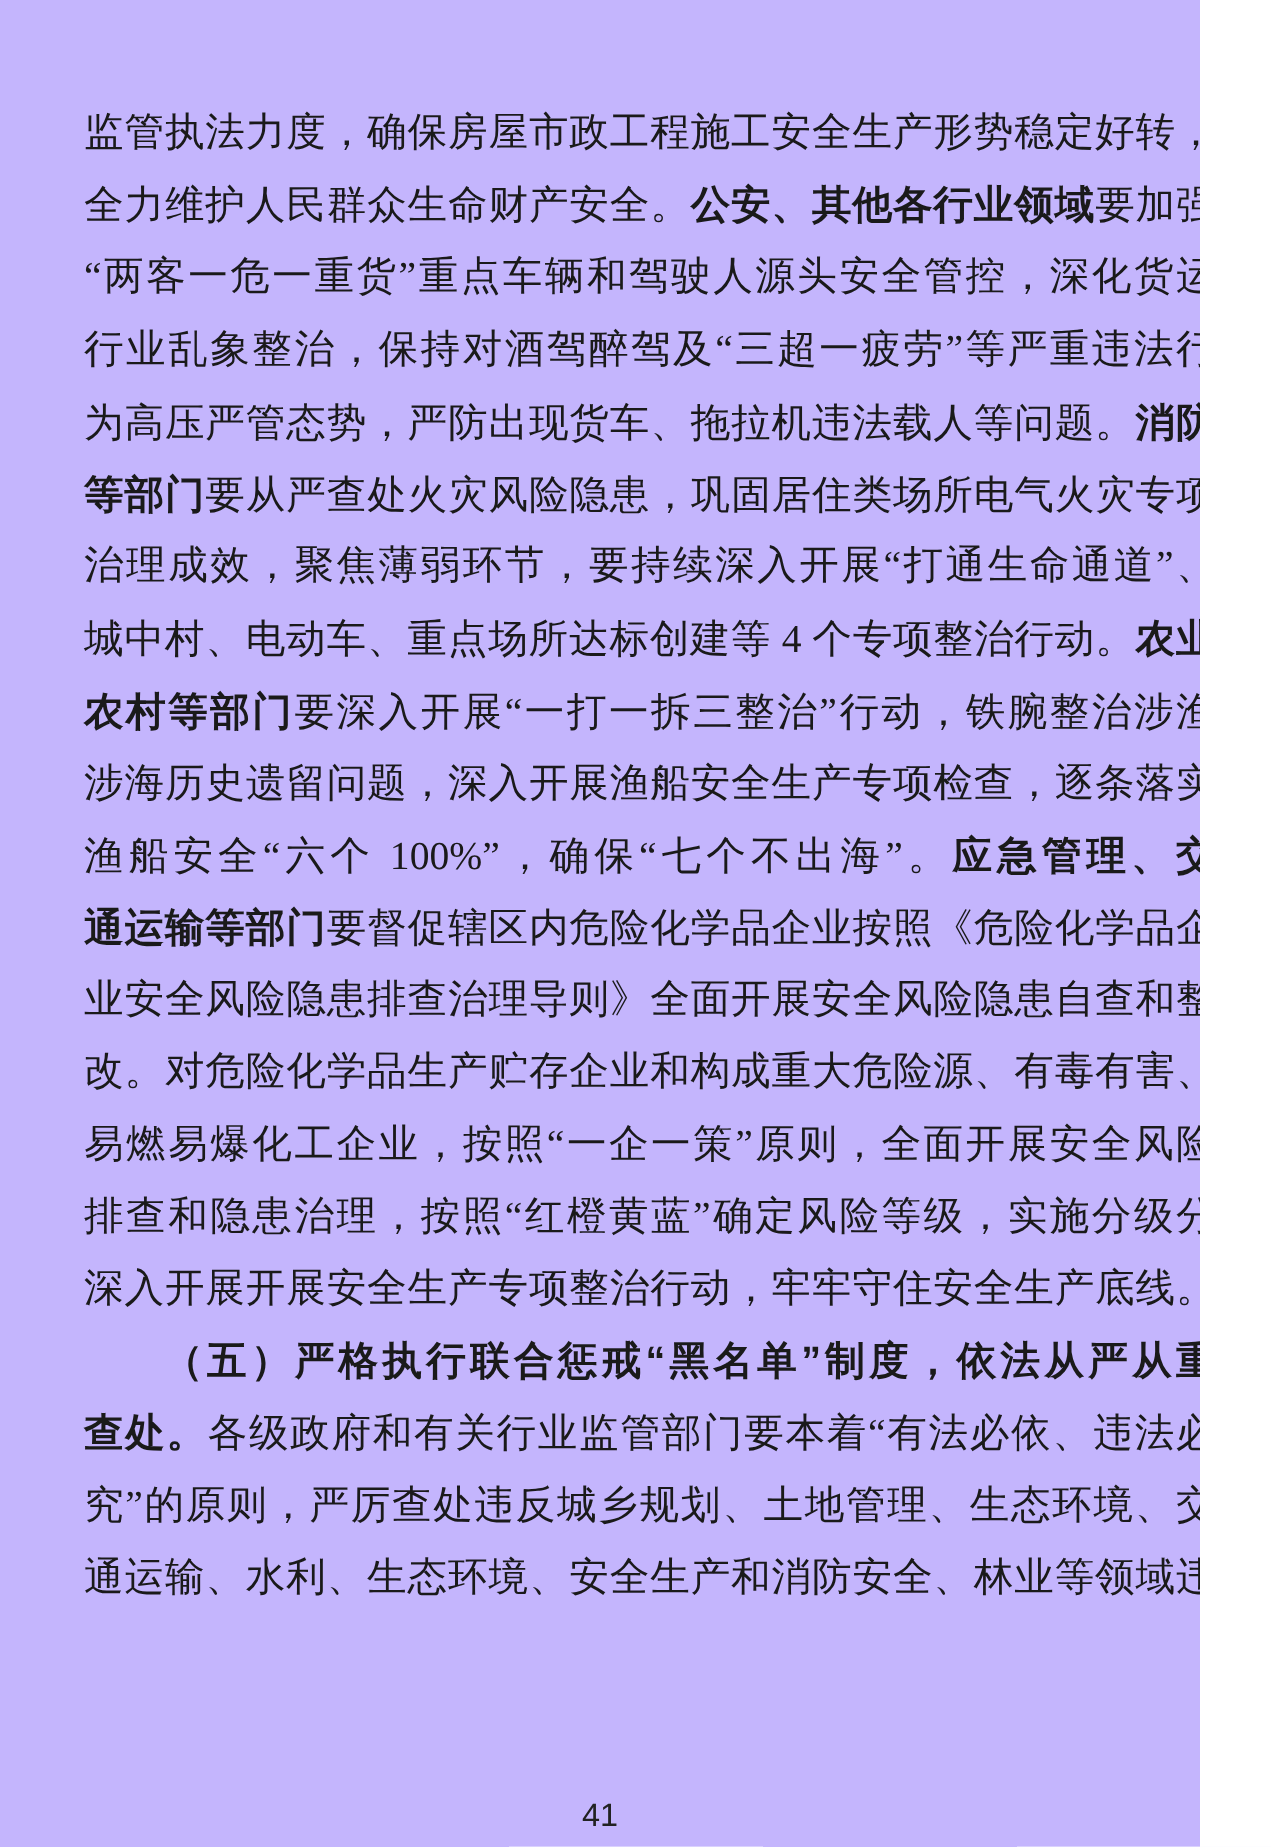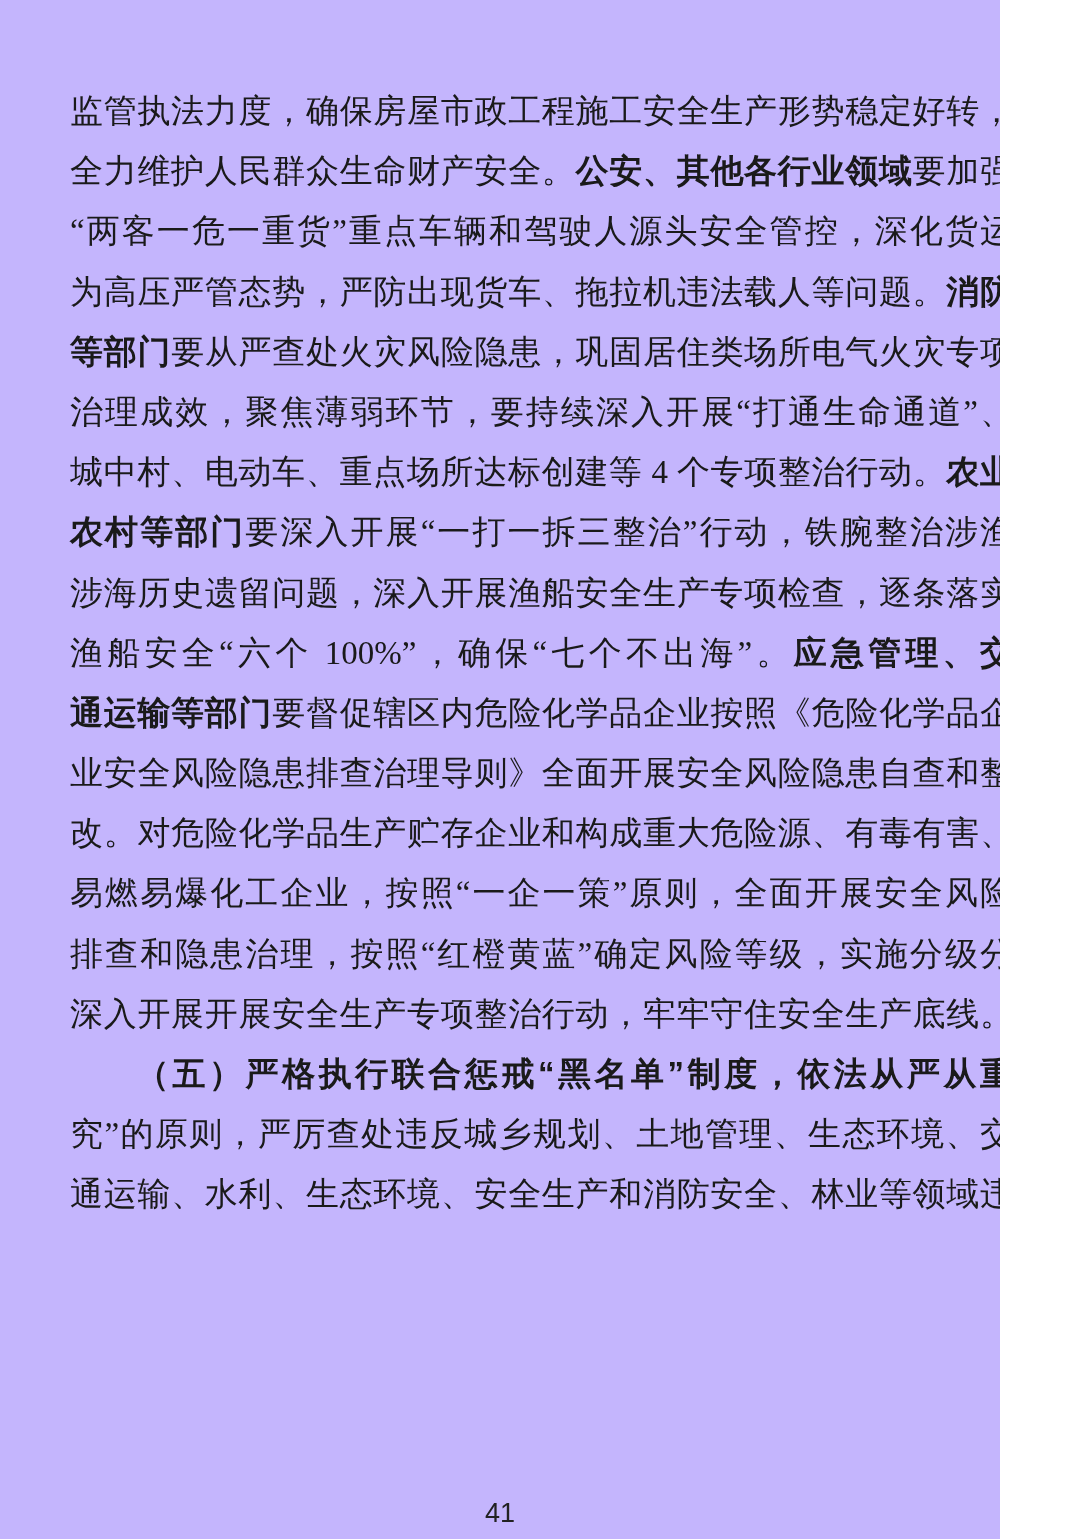--- a/index.html
+++ b/index.html
@@ -53,31 +53,33 @@
   }
 </style>
 </head>
 <body>
 
 <div class="page">
   <div class="text-block" id="text-block">
       <div class="line"><span class="seg">监管执法力度，确保房屋市政工程施工安全生产形势稳定好转，</span></div>
       <div class="line"><span class="seg">全力维护人民群众生命财产安全。</span><span class="seg b">公安、其他各行业领域</span><span class="seg">要加强</span></div>
       <div class="line"><span class="seg">“两客一危一重货”重点车辆和驾驶人源头安全管控，深化货运</span></div>
+      <div class="line"><span class="seg">行业乱象整治，保持对酒驾醉驾及“三超一疲劳”等严重违法行</span></div>
       <div class="line"><span class="seg">为高压严管态势，严防出现货车、拖拉机违法载人等问题。</span><span class="seg b">消防</span></div>
       <div class="line"><span class="seg b">等部门</span><span class="seg">要从严查处火灾风险隐患，巩固居住类场所电气火灾专项</span></div>
       <div class="line"><span class="seg">治理成效，聚焦薄弱环节，要持续深入开展“打通生命通道”、</span></div>
       <div class="line"><span class="seg">城中村、电动车、重点场所达标创建等 4 个专项整治行动。</span><span class="seg b">农业</span></div>
       <div class="line"><span class="seg b">农村等部门</span><span class="seg">要深入开展“一打一拆三整治”行动，铁腕整治涉渔</span></div>
       <div class="line"><span class="seg">涉海历史遗留问题，深入开展渔船安全生产专项检查，逐条落实</span></div>
       <div class="line"><span class="seg">渔船安全“六个 100%”，确保“七个不出海”。</span><span class="seg b">应急管理、交</span></div>
       <div class="line"><span class="seg b">通运输等部门</span><span class="seg">要督促辖区内危险化学品企业按照《危险化学品企</span></div>
       <div class="line"><span class="seg">业安全风险隐患排查治理导则》全面开展安全风险隐患自查和整</span></div>
       <div class="line"><span class="seg">改。对危险化学品生产贮存企业和构成重大危险源、有毒有害、</span></div>
       <div class="line"><span class="seg">易燃易爆化工企业，按照“一企一策”原则，全面开展安全风险</span></div>
       <div class="line"><span class="seg">排查和隐患治理，按照“红橙黄蓝”确定风险等级，实施分级分</span></div>
       <div class="line"><span class="seg">深入开展开展安全生产专项整治行动，牢牢守住安全生产底线。</span></div>
       <div class="line indent"><span class="seg b">（五）严格执行联合惩戒“黑名单”制度，依法从严从重</span></div>
+      <div class="line"><span class="seg b">查处。</span><span class="seg">各级政府和有关行业监管部门要本着“有法必依、违法必</span></div>
       <div class="line"><span class="seg">究”的原则，严厉查处违反城乡规划、土地管理、生态环境、交</span></div>
       <div class="line"><span class="seg">通运输、水利、生态环境、安全生产和消防安全、林业等领域违</span></div>
     </div>
   <div class="page-number">41</div>
 </div>
 
 </body></html>

